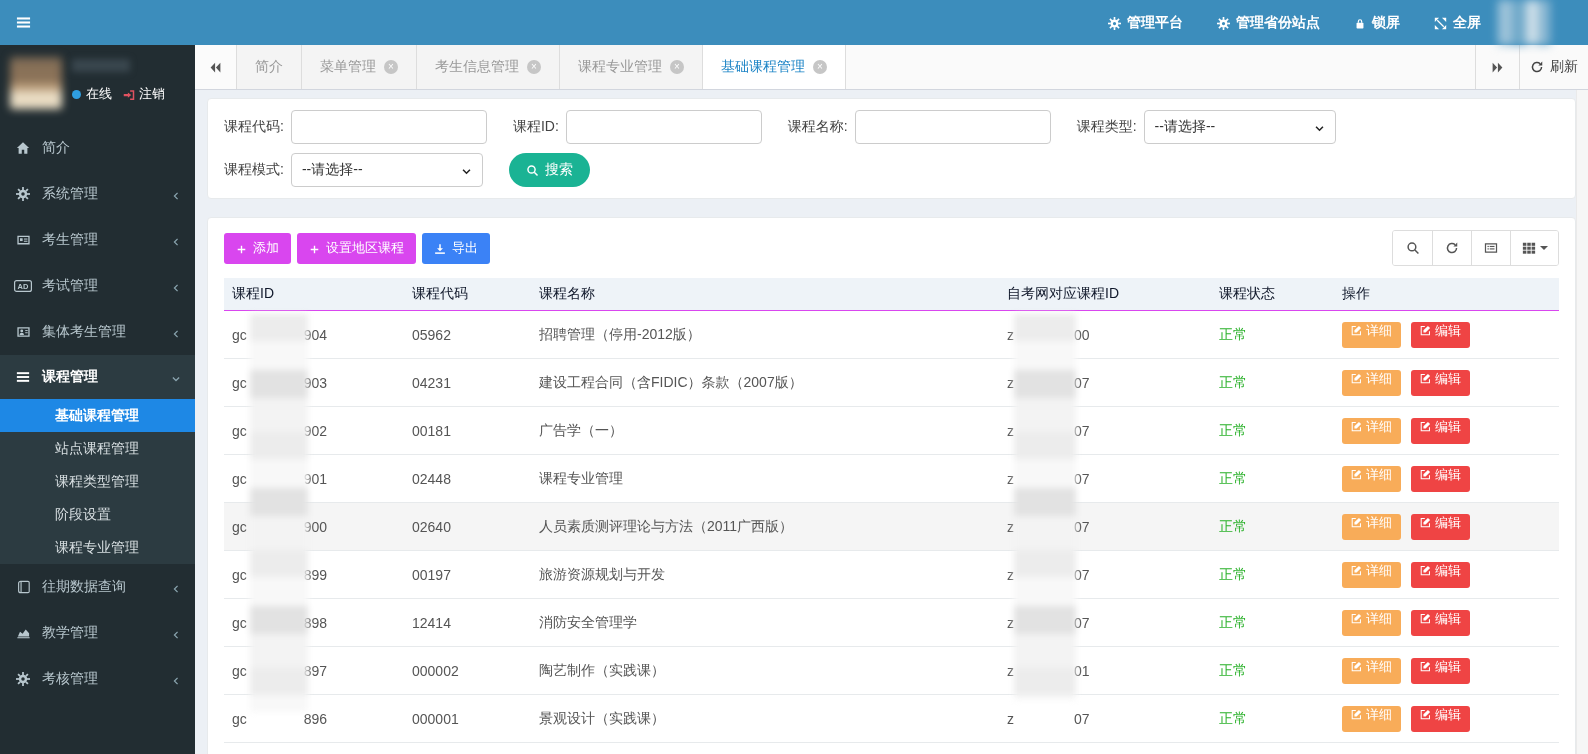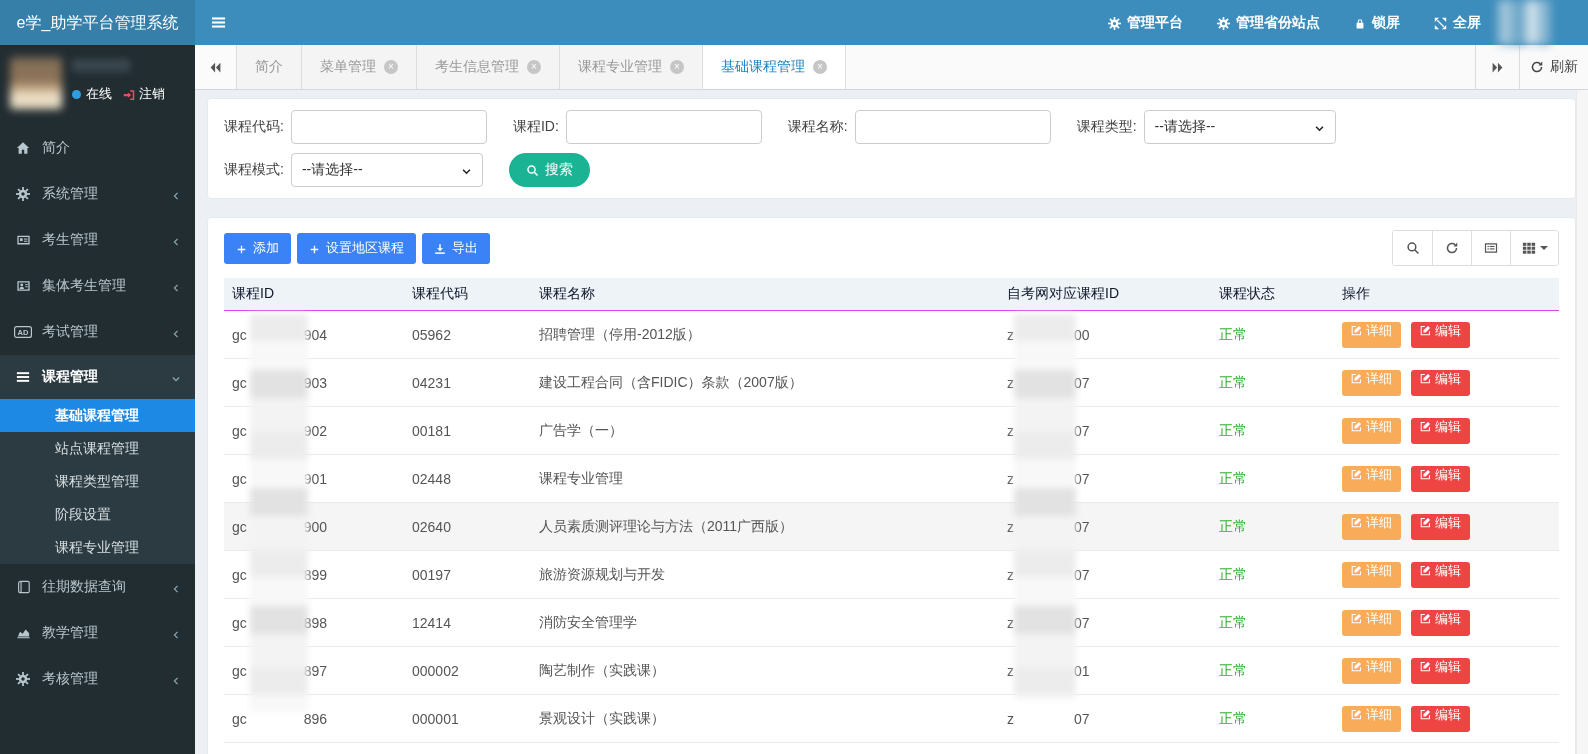--- a/index.html
+++ b/index.html
@@ -60,21 +60,21 @@
   .f-input { width:196px; height:34px; border:1px solid #ccc; border-radius:4px; margin-right:26px; font:inherit; padding:0 8px; }
   .f-select { width:192px; height:34px; border:1px solid #ccc; border-radius:4px; margin-right:26px;
     display:flex; align-items:center; justify-content:space-between; padding:0 10px; color:#333; cursor:pointer; background:#fff; }
   .btn-search { height:34px; padding:0 17px; border:none; border-radius:17px; background:#1ab394; color:#fff;
     font:inherit; display:inline-flex; align-items:center; gap:6px; cursor:pointer;justify-content:space-between; }
 
   .table-card { padding:12px 16px 10px; }
   .tc-toolbar { display:flex; align-items:center; margin-bottom:12px; }
   .btn { height:31px; padding:0 12px; border:none; border-radius:3px; color:#fff; font:inherit; font-size:13px;
     display:inline-flex; align-items:center; gap:6px; margin-right:6px; cursor:pointer; }
-  .btn-blue { background:#3b82f6; }
+  .btn-blue { background:#d946ef; }
   .btn-orange { background:#3b82f6; }
   .icon-group { margin-left:auto; display:flex; border:1px solid #ddd; border-radius:3px; overflow:hidden; }
   .ig-btn { width:39px; height:34px; background:#fff; border:none; border-left:1px solid #ddd; color:#555;
     display:flex; align-items:center; justify-content:center; gap:4px; cursor:pointer; }
   .ig-btn:first-child { border-left:none; }
   .ig-btn.wide { width:48px; }
   .caret-down { width:0; height:0; border-left:4px solid transparent; border-right:4px solid transparent; border-top:4px solid #555; }
 
   .table-wrap { position:relative; }
   table { width:100%; border-collapse:collapse; font-size:14px; table-layout:fixed; }
@@ -93,21 +93,20 @@
     background:repeating-linear-gradient(180deg,#ececec 0 27px,#f8f8f8 27px 56px,#e2e2e2 56px 84px,#f3f3f3 84px 118px); }
   .strip-1 { left:26px; width:58px; height:398px; }
   .strip-2 { left:790px; width:62px; height:386px; }
 
   .scroll-strip { position:fixed; right:0; top:90px; width:12px; height:664px; background:#f6f6f6; border-left:1px solid #eaeaea; }
 </style>
 </head>
 <body>
 
 <header class="topbar">
-  <div class="brand">e学_助学平台管理系统</div>
   <div class="topnav">
     <span class="hamburger">
       <span><svg width="15" height="15" viewBox="0 0 16 16" fill="currentColor">
             <rect x="1" y="2.6" width="14" height="2.2"></rect>
             <rect x="1" y="6.9" width="14" height="2.2"></rect>
             <rect x="1" y="11.2" width="14" height="2.2"></rect>
           </svg></span>
     </span>
     <span class="topnav-spacer"></span>
     <span class="topnav-item">
@@ -226,41 +225,41 @@
               <rect x="8.5" y="8.8" width="4" height="1.2"></rect>
             </svg>
           </span>
         <span>考生管理</span>
         <span class="chev"><svg width="10" height="10" viewBox="0 0 16 16" fill="none" stroke="currentColor" stroke-width="2">
               <path d="M10.5 3 5.5 8l5 5"></path>
             </svg></span>
       </li>
       <li class="menu-item">
         <span class="mi-icon">
+            <svg width="18" height="12" viewBox="0 0 18 12">
+              <rect x="0.6" y="0.6" width="16.8" height="10.8" rx="2" fill="none" stroke="currentColor" stroke-width="1.2"></rect>
+              <text x="9" y="8.8" text-anchor="middle" font-size="7.5" font-weight="bold" fill="currentColor">AD</text>
+            </svg>
+          </span>
+        <span>考试管理</span>
+        <span class="chev"><svg width="10" height="10" viewBox="0 0 16 16" fill="none" stroke="currentColor" stroke-width="2">
+              <path d="M10.5 3 5.5 8l5 5"></path>
+            </svg></span>
+      </li>
+      <li class="menu-item">
+        <span class="mi-icon">
             <svg width="15" height="14" viewBox="0 0 16 16" fill="currentColor">
               <path fill-rule="evenodd" d="M1 2.5h14v11H1zm1.5 1.5v8h11V4z"></path>
               <circle cx="6" cy="6.8" r="1.6"></circle>
               <path d="M3.5 11.3c0-1.5 1.1-2.5 2.5-2.5s2.5 1 2.5 2.5z"></path>
               <rect x="10" y="5.8" width="2.8" height="1.1"></rect>
               <rect x="10" y="8.3" width="2.8" height="1.1"></rect>
             </svg>
           </span>
         <span>集体考生管理</span>
-        <span class="chev"><svg width="10" height="10" viewBox="0 0 16 16" fill="none" stroke="currentColor" stroke-width="2">
-              <path d="M10.5 3 5.5 8l5 5"></path>
-            </svg></span>
-      </li>
-      <li class="menu-item">
-        <span class="mi-icon">
-            <svg width="18" height="12" viewBox="0 0 18 12">
-              <rect x="0.6" y="0.6" width="16.8" height="10.8" rx="2" fill="none" stroke="currentColor" stroke-width="1.2"></rect>
-              <text x="9" y="8.8" text-anchor="middle" font-size="7.5" font-weight="bold" fill="currentColor">AD</text>
-            </svg>
-          </span>
-        <span>考试管理</span>
         <span class="chev"><svg width="10" height="10" viewBox="0 0 16 16" fill="none" stroke="currentColor" stroke-width="2">
               <path d="M10.5 3 5.5 8l5 5"></path>
             </svg></span>
       </li>
 
       <li class="menu-group-open">
         <div class="menu-item">
           <span class="mi-icon">
               <svg width="14" height="14" viewBox="0 0 16 16" fill="currentColor">
                 <rect x="1" y="2.5" width="14" height="2.2"></rect>

